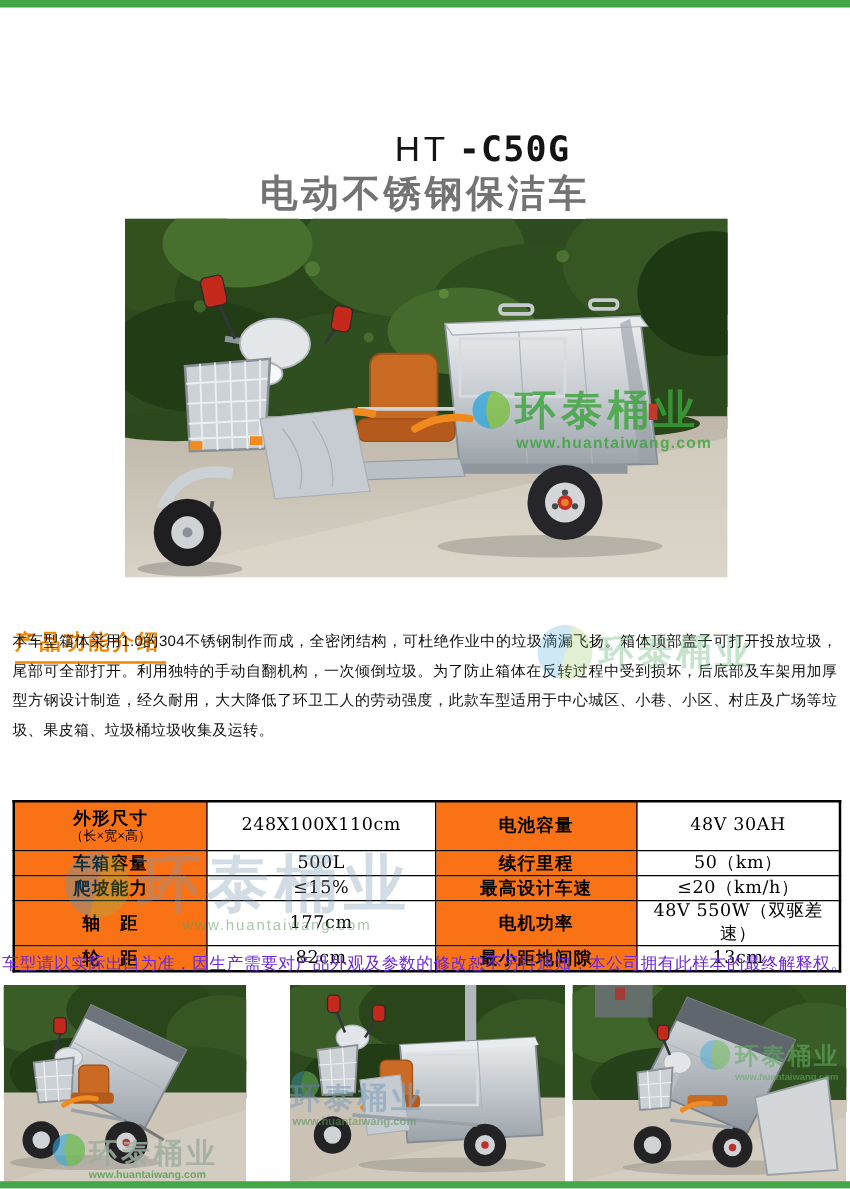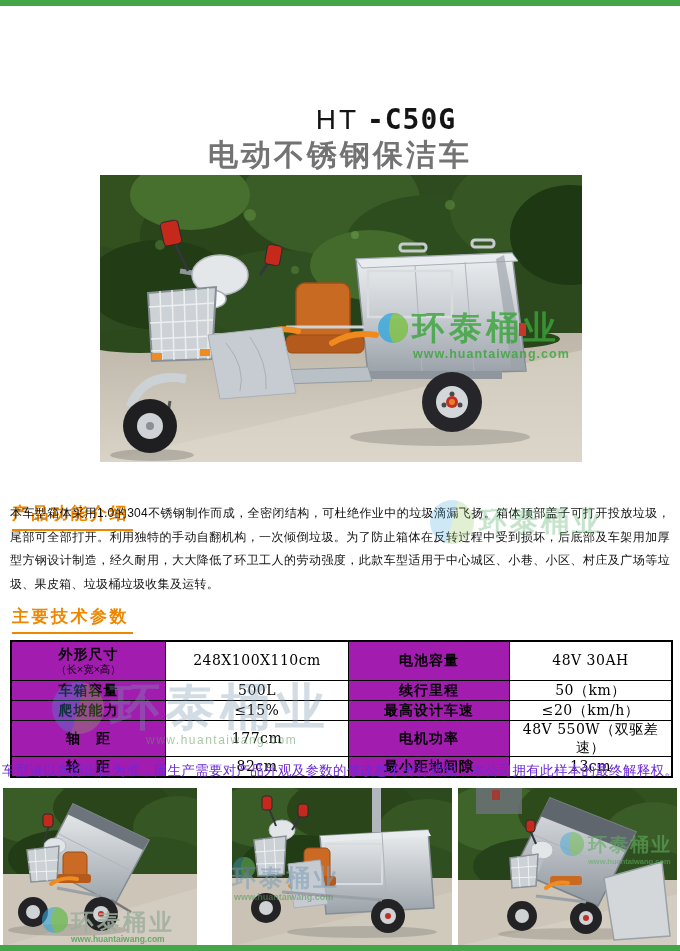--- a/index.html
+++ b/index.html
@@ -33,21 +33,21 @@
   #features-head{top:466px;margin-top:36px;} #specs-head{top:605px;}
 
   
   #features-text{position:absolute;left:10px;top:502px;width:660px;font-size:12px;line-height:23.5px;
     color:#111;text-align:justify;letter-spacing:.3px;}
 
   
   #spec-table{position:absolute;left:10px;top:640px;width:660px;border-collapse:collapse;
     border:2px solid #000;table-layout:fixed;}
   #spec-table td{border:1px solid #000;text-align:center;color:#000;font-size:14px;padding:0;line-height:1.25;}
-  #spec-table .lbl{background:#a21caf;font-weight:700;letter-spacing:1px;}
+  #spec-table .lbl{background:#f97316;font-weight:700;letter-spacing:1px;}
   #spec-table .val{font-family:"DejaVu Serif",serif;letter-spacing:.5px;}
   #spec-table tr.first td{height:38px;} #spec-table tr.reg td{height:19px;}
   #spec-table .sub{display:block;font-size:10.5px;font-weight:400;letter-spacing:0;}
   .c1{width:153px;} .c2{width:182px;} .c3{width:160px;margin-left:11px;} .c4{width:161px;}
 
   
   #note-line{position:absolute;left:0;top:762px;width:680px;text-align:center;font-size:13.5px;color:#6d28d9;letter-spacing:.3px;}
 
   
   .wm{pointer-events:none;position:absolute;z-index:6;display:flex;align-items:center;}
@@ -191,21 +191,20 @@
     </g>
   </svg>
 
   <div id="features-head" class="sec-head">产品功能介绍</div>
   <div id="features-text">本车型箱体采用1.0的304不锈钢制作而成，全密闭结构，可杜绝作业中的垃圾滴漏飞扬。箱体顶部盖子可打开投放垃圾，尾部可全部打开。利用独特的手动自翻机构，一次倾倒垃圾。为了防止箱体在反转过程中受到损坏，后底部及车架用加厚型方钢设计制造，经久耐用，大大降低了环卫工人的劳动强度，此款车型适用于中心城区、小巷、小区、村庄及广场等垃圾、果皮箱、垃圾桶垃圾收集及运转。</div>
   <div id="wm-para" class="wm">
     <div class="wm-circle"></div>
     <div class="wm-text">环泰桶业</div>
   </div>
 
-  <div id="specs-head" class="sec-head">主要技术参数</div>
 
   <table id="spec-table">
     <tbody>
         <tr class="first">
       <td class="lbl c1">
         <span>外形尺寸</span>
         <span class="sub">（长×宽×高）</span>
       </td>
       <td class="val c2">248X100X110cm</td>
       <td class="lbl c3">电池容量</td>

